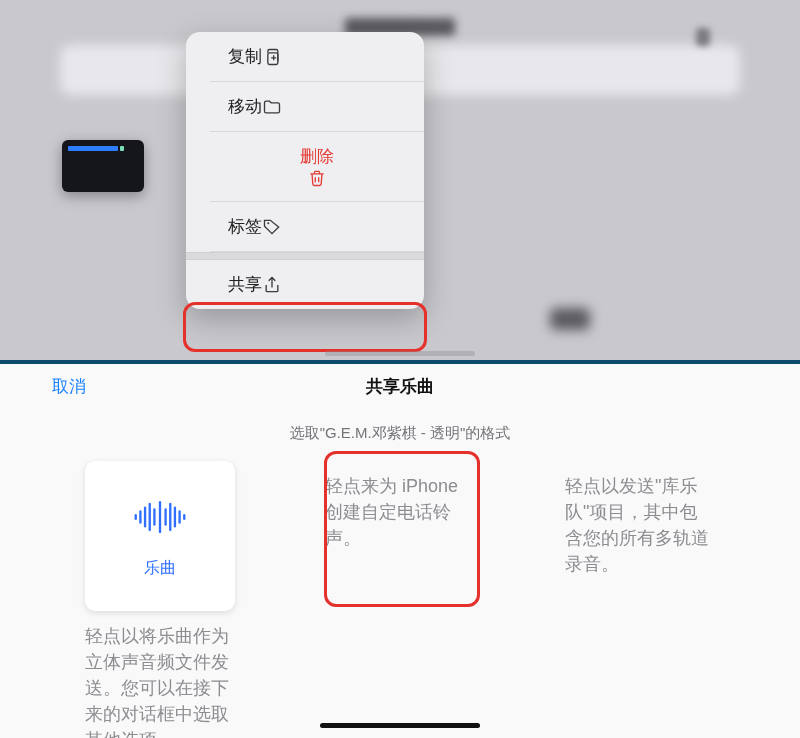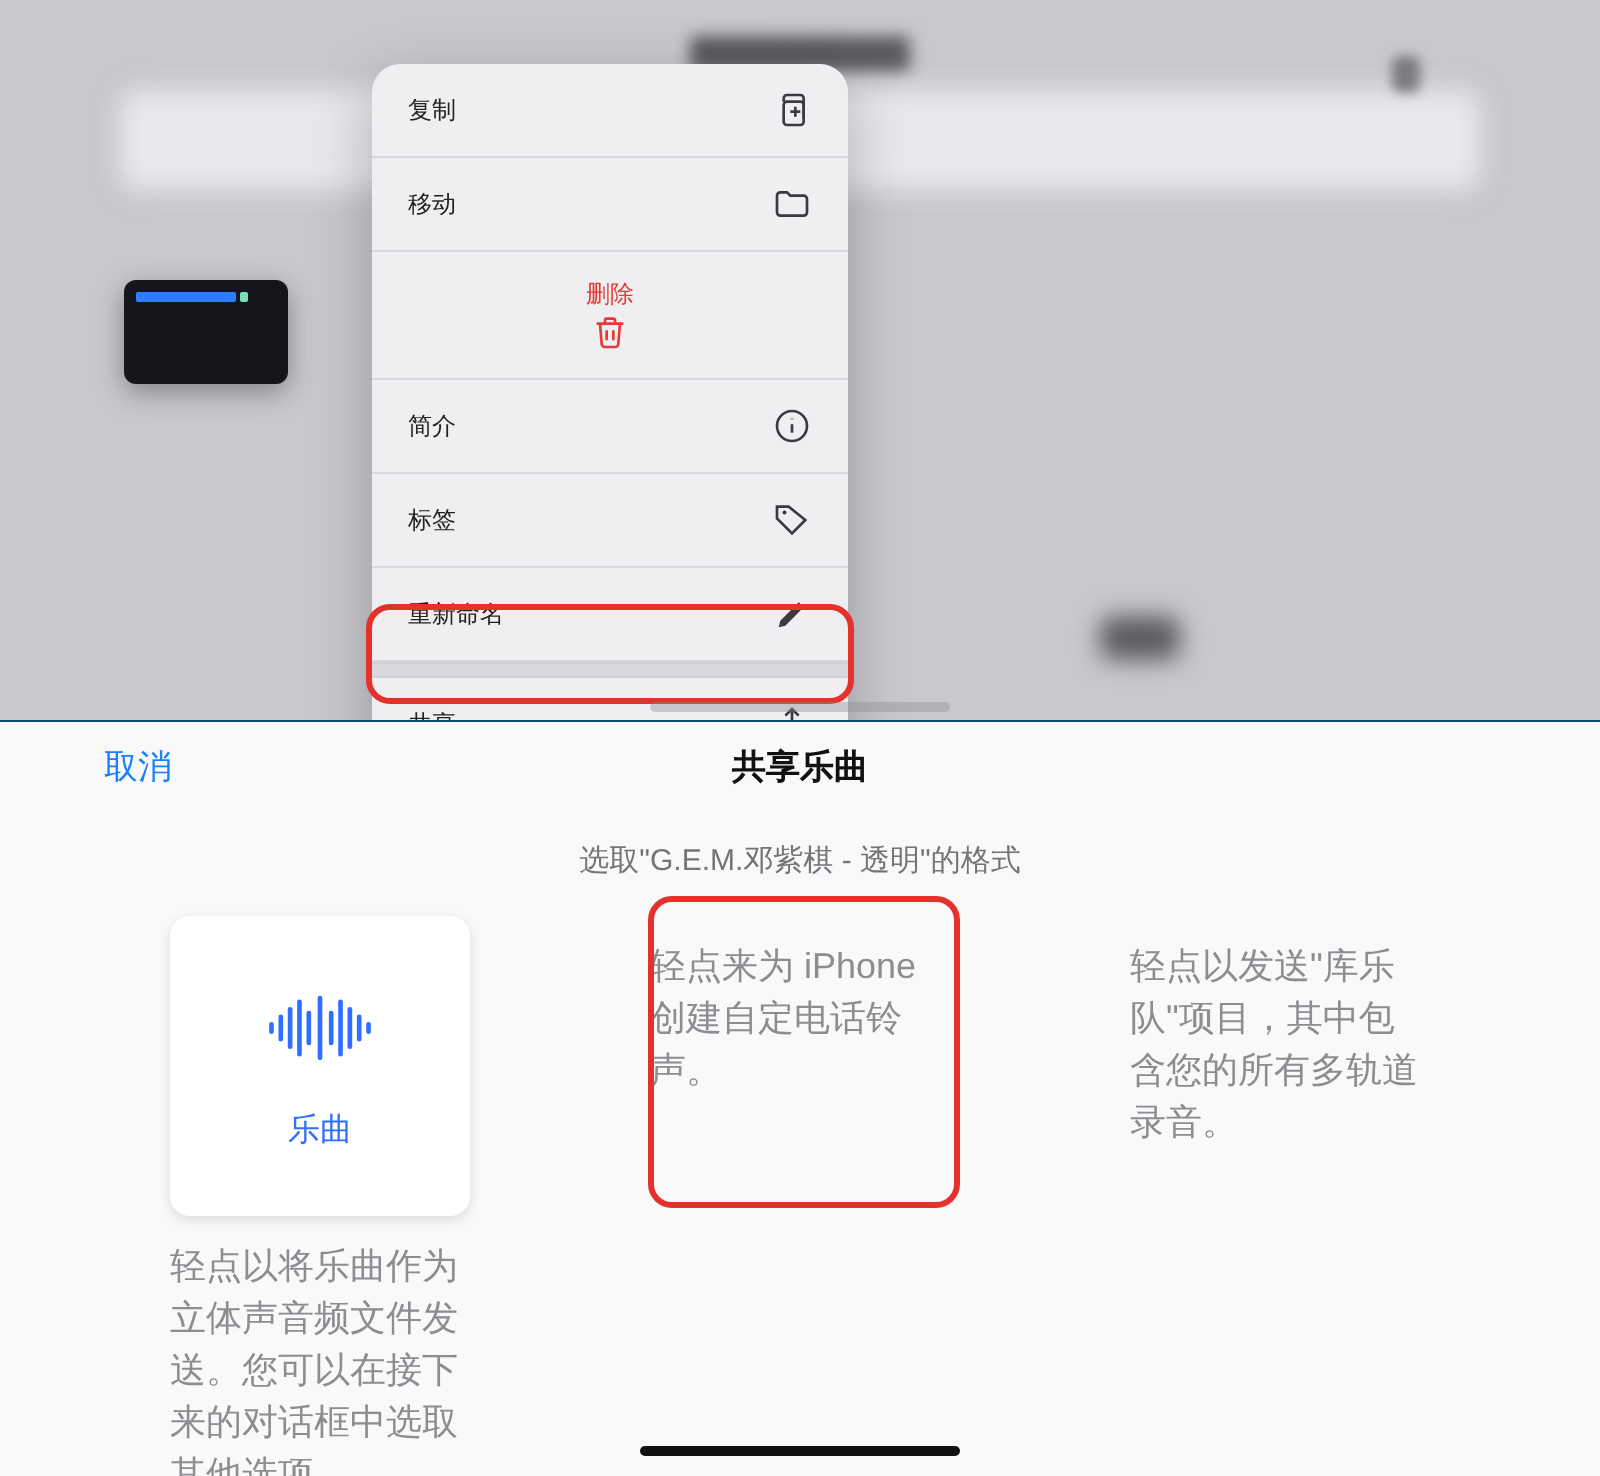--- a/index.html
+++ b/index.html
@@ -92,25 +92,25 @@
     left: 186px;
     top: 32px;
     width: 238px;
     background: #efeff2;
     border-radius: 14px;
     box-shadow: 0 10px 30px rgba(0,0,0,0.25);
   }
   .ctx-item {
     display: flex;
     align-items: center;
-    justify-content: space-between;
     padding: 13px 18px;
-    font-size: 12px;
+    font-size: 17px;
     color: #222;
     border-bottom: 1px solid #d7d7dc;
+    margin-left: 24px;
   }
   .ctx-item:last-child { border-bottom: none; }
   .ctx-item.danger { color: #e43b35; flex-direction: column; }
   .ctx-gap {
     height: 8px;
     background: #dadade;
     border-top: 1px solid #cfcfd4;
     border-bottom: 1px solid #cfcfd4;
   }
   .ctx .icon { width: 20px; height: 20px; display: flex; align-items:center; justify-content:center; }
@@ -134,21 +134,21 @@
     border-radius: 3px;
     opacity: 0.4;
   }
 
   
   .bottom-half {
     position: relative;
     width: 800px;
     height: 378px;
     background: #f9f9fa;
-    border-top: 1px solid #0c4a6e;
+    border-top: 4px solid #0c4a6e;
   }
   .nav {
     display: flex;
     align-items: center;
     justify-content: center;
     height: 44px;
     position: relative;
     font-size: 17px;
   }
   .nav .cancel {
@@ -248,42 +248,25 @@
     </div>
     <div class="ctx-item danger">
       <span>删除</span>
       <span class="icon">
         <svg viewBox="0 0 24 24">
             <path d="M4 7h16M9 7V5a1 1 0 0 1 1-1h4a1 1 0 0 1 1 1v2M6 7l1 12a2 2 0 0 0 2 2h6a2 2 0 0 0 2-2l1-12M10 11v6M14 11v6"></path>
           </svg>
       </span>
     </div>
     <div class="ctx-item">
-      <span>简介</span>
-      <span class="icon">
-        <svg viewBox="0 0 24 24">
-            <circle cx="12" cy="12" r="9"></circle>
-            <path d="M12 11v5M12 7.5v.5"></path>
-          </svg>
-      </span>
-    </div>
-    <div class="ctx-item">
       <span>标签</span>
       <span class="icon">
         <svg viewBox="0 0 24 24">
             <path d="M20 12l-8 8-9-9V4h7l10 8z"></path>
             <circle cx="7.5" cy="7.5" r="1.2" fill="#3a3a3f" stroke="none"></circle>
-          </svg>
-      </span>
-    </div>
-    <div class="ctx-item">
-      <span>重新命名</span>
-      <span class="icon">
-        <svg viewBox="0 0 24 24">
-            <path d="M4 20l4-1 11-11-3-3L5 16l-1 4z" fill="#3a3a3f" stroke="none"></path>
           </svg>
       </span>
     </div>
     <div class="ctx-gap"></div>
     <div class="ctx-item">
       <span>共享</span>
       <span class="icon">
         <svg viewBox="0 0 24 24">
             <path d="M12 3v12M8 7l4-4 4 4"></path>
             <path d="M5 12v7a1 1 0 0 0 1 1h12a1 1 0 0 0 1-1v-7"></path>

